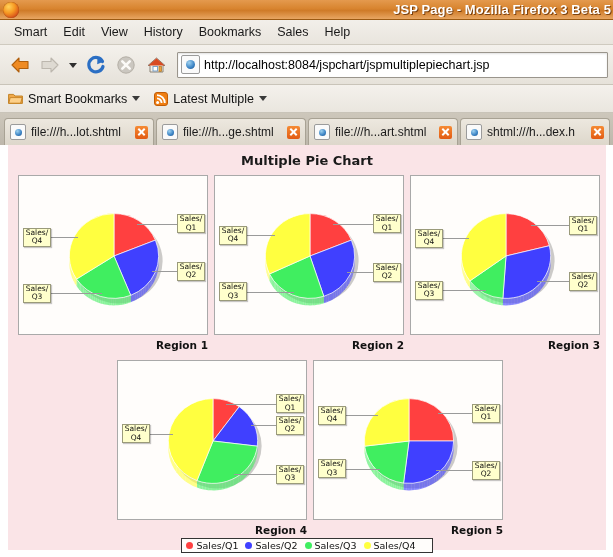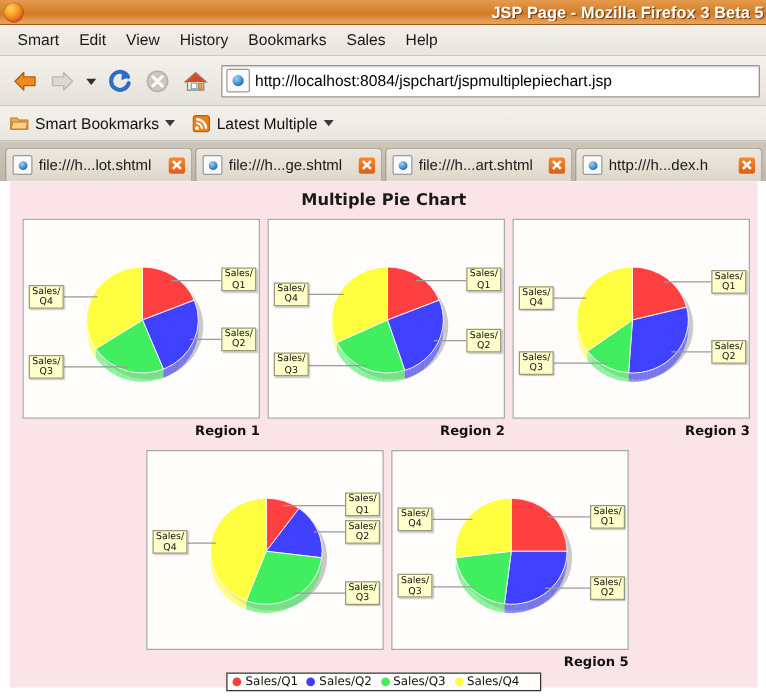--- a/index.html
+++ b/index.html
@@ -300,21 +300,21 @@
         <div class="tfav">
           <div class="dot"></div>
         </div>
         <div class="tlabel">file:///h...art.shtml</div>
         <div class="tclose"></div>
       </div>
       <div class="tab">
         <div class="tfav">
           <div class="dot"></div>
         </div>
-        <div class="tlabel">http:///h...dex.h</div>
+        <div class="tlabel">shtml:///h...dex.h</div>
         <div class="tclose"></div>
       </div>
     </div>
 
   <div class="viewport">
     <div class="page" id="page">
       <div class="chart-title">Multiple Pie Chart</div>
     <div class="panel" style="left: 10px; top: 30px; width: 190px; height: 160px;">
           <svg width="190" height="160" class="pie-svg">
             <ellipse cx="99" cy="85" rx="44.65" ry="42.400000000000006" fill="rgba(0,0,0,0.20)"></ellipse>
@@ -610,20 +610,21 @@
           <div class="leader" style="left: 132.671px; top: 64.4456px; width: 25.329px;"></div>
           <div class="callout" style="left: 158px; top: 54.9456px; width: 28px; height: 19px; display: flex; align-items: center; justify-content: center;">Sales/
 Q2</div>
           <div class="leader" style="left: 116.157px; top: 113.436px; width: 41.8433px;"></div>
           <div class="callout" style="left: 158px; top: 103.936px; width: 28px; height: 19px; display: flex; align-items: center; justify-content: center;">Sales/
 Q3</div>
           <div class="leader" style="left: 32px; top: 72.8914px; width: 22.6099px;"></div>
           <div class="callout" style="left: 4px; top: 63.3914px; width: 28px; height: 19px; display: flex; align-items: center; justify-content: center;">Sales/
 Q4</div>
         </div>
+        <div class="region-label" style="left: 109px; top: 379px; width: 190px;">Region 4</div>
         <div class="panel" style="left: 305px; top: 215px; width: 190px; height: 160px;">
           <svg width="190" height="160" class="pie-svg">
             <ellipse cx="99" cy="85" rx="44.65" ry="42.400000000000006" fill="rgba(0,0,0,0.20)"></ellipse>
             <path d="M139.65,80 L139.568409180196,82.56207759951185 L139.568409180196,89.56207759951185 L139.65,87 Z" fill="#4040ff" opacity="0.62"></path>
             <path d="M139.568409180196,82.56207759951185 L139.32393490944582,85.11479161507094 L139.32393490944582,92.11479161507094 L139.568409180196,89.56207759951185 Z" fill="#4040ff" opacity="0.62"></path>
             <path d="M139.32393490944582,85.11479161507094 L138.91747066394979,87.64881268366472 L138.91747066394979,94.64881268366472 L139.32393490944582,92.11479161507094 Z" fill="#4040ff" opacity="0.62"></path>
             <path d="M138.91747066394979,87.64881268366472 L138.35050194207344,90.15487975909444 L138.35050194207344,97.15487975909444 L138.91747066394979,94.64881268366472 Z" fill="#4040ff" opacity="0.62"></path>
             <path d="M138.35050194207344,90.15487975909444 L137.62510083532052,92.62383395817228 L137.62510083532052,99.62383395817228 L138.35050194207344,97.15487975909444 Z" fill="#4040ff" opacity="0.62"></path>
             <path d="M137.62510083532052,92.62383395817228 L136.74391845549337,95.046652033545 L136.74391845549337,102.046652033545 L137.62510083532052,99.62383395817228 Z" fill="#4040ff" opacity="0.62"></path>
             <path d="M136.74391845549337,95.046652033545 L135.710175245717,97.41447935081143 L135.710175245717,104.41447935081143 L136.74391845549337,102.046652033545 Z" fill="#4040ff" opacity="0.62"></path>

